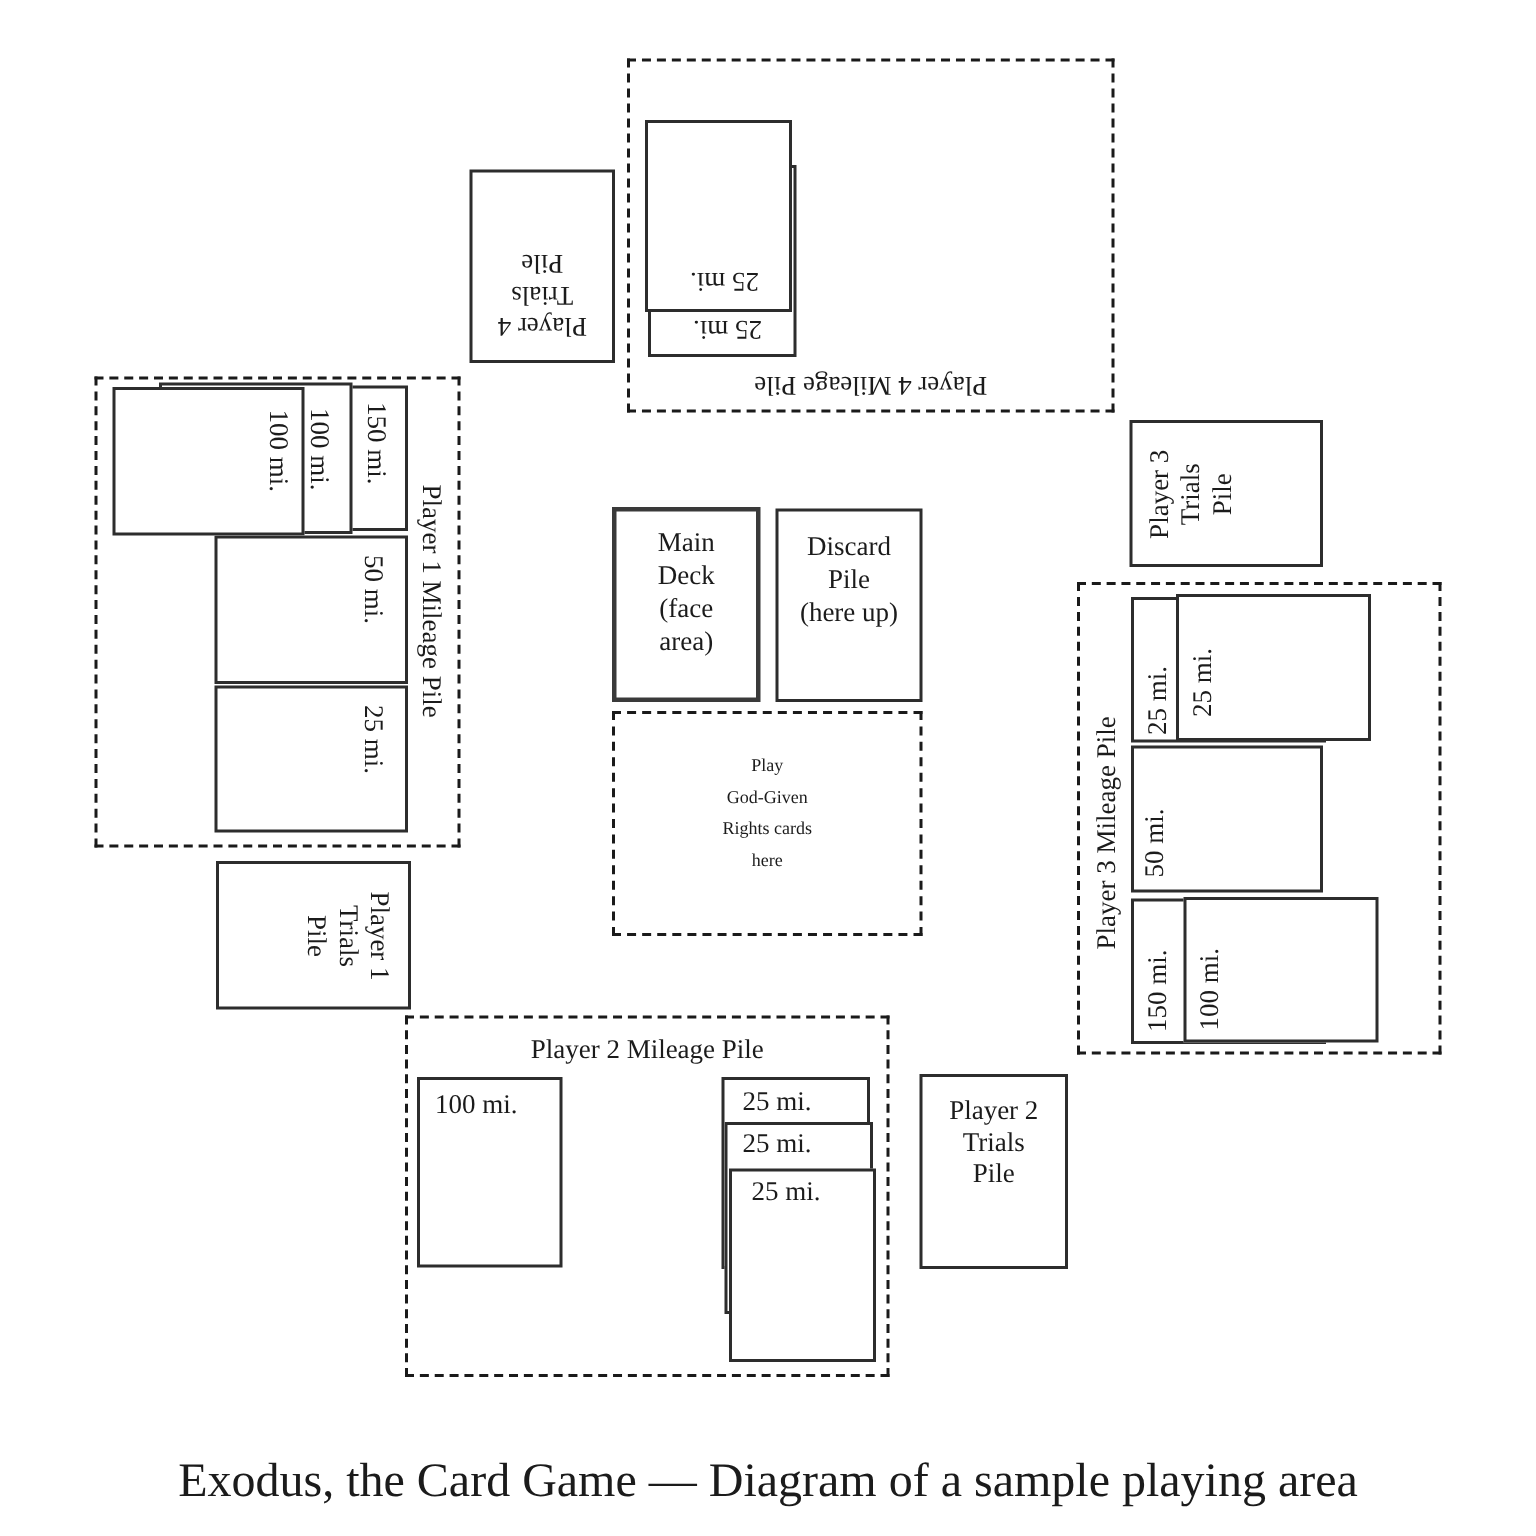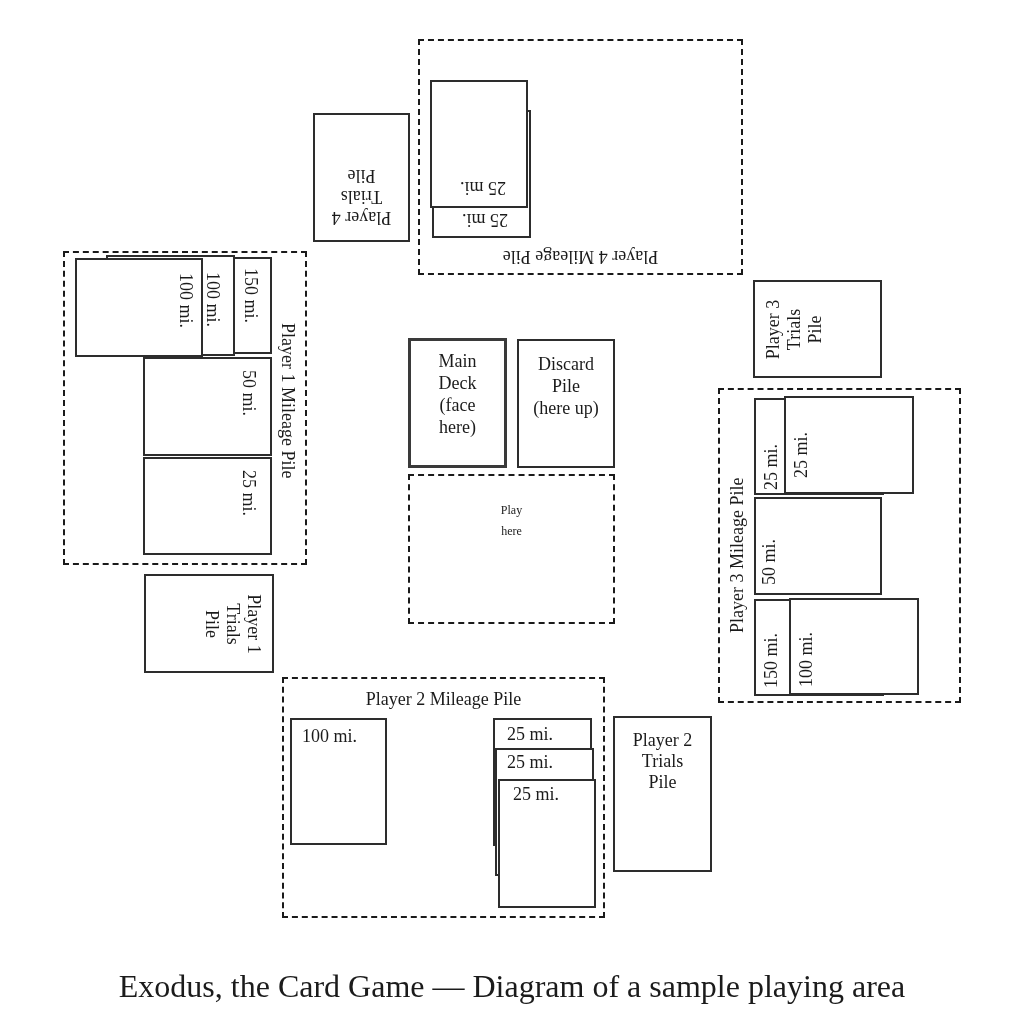--- a/index.html
+++ b/index.html
@@ -62,31 +62,31 @@
   .c-p3-150{left:34px;top:209px;width:130px;height:97px;}
   .c-p3-100{left:69px;top:208px;width:130px;height:97px;}
   .l-p3-25b{left:6px;top:90px;}
   .l-p3-25f{left:6px;top:80px;}
   .l-p3-50{left:4px;top:86px;}
   .l-p3-150{left:6px;top:87px;}
   .l-p3-100{left:6px;top:87px;}
   .t-p3{left:8px;top:243px;}
 
   
-  .z-p2{left:282px;top:677px;width:323px;height:241px;}
+  .z-p2{left:270px;top:677px;width:323px;height:241px;}
   .t-p2{top:10px;}
   .c-p2-100{left:6px;top:39px;width:97px;height:127px;}
   .c-p2-25a{left:209px;top:39px;width:99px;height:128px;}
   .c-p2-25b{left:211px;top:69px;width:99px;height:128px;}
   .c-p2-25c{left:214px;top:100px;width:98px;height:129px;}
   .l-p2-100{left:10px;top:7px;}
   .l-p2-25a{left:12px;top:5px;}
   .l-p2-25b{left:10px;top:3px;}
   .l-p2-25c{left:13px;top:4px;}
-  .c-p2-trials{left:613px;top:716px;width:99px;height:156px;}
+  .c-p2-trials{left:613px;top:716px;width:99px;height:130px;}
 </style>
 </head>
 <body>
 
 <div class="stage">
 
   <div class="zone z-p4">
     <div class="card c-p4-back">
       <span class="hlabel flip l-p4b">25 mi.</span>
     </div>
@@ -129,35 +129,37 @@
       <div>Trials</div>
       <div>Pile</div>
     </div>
   </div>
 
   <div class="card thick c-maindeck">
     <div class="deck-text main">
       <div>Main</div>
       <div>Deck</div>
       <div>(face</div>
-      <div>here)</div>
+      <div>area)</div>
     </div>
   </div>
 
   <div class="card c-discard">
     <div class="deck-text disc">
       <div>Discard</div>
       <div>Pile</div>
       <div>(here up)</div>
     </div>
   </div>
 
   <div class="zone z-play">
     <div class="play-text">
       <div>Play</div>
+      <div>God-Given</div>
+      <div>Rights cards</div>
       <div>here</div>
     </div>
   </div>
 
   <div class="card c-p3-trials">
     <div class="trials-ccw trials-text">
       <div>Player 3</div>
       <div>Trials</div>
       <div>Pile</div>
     </div>

